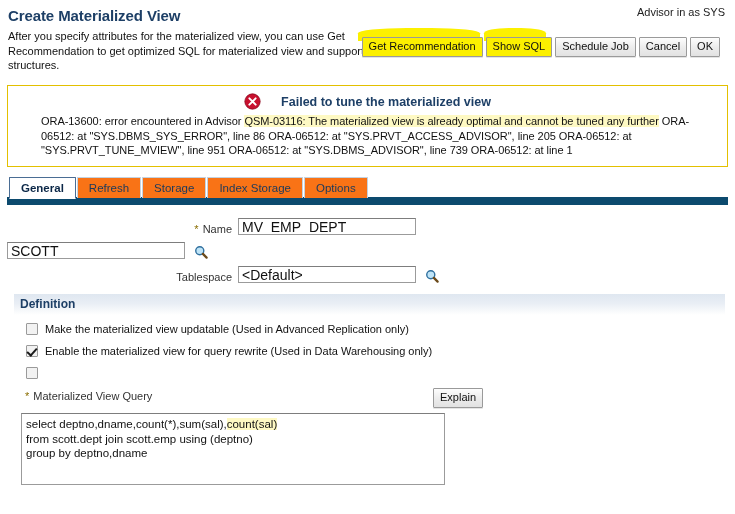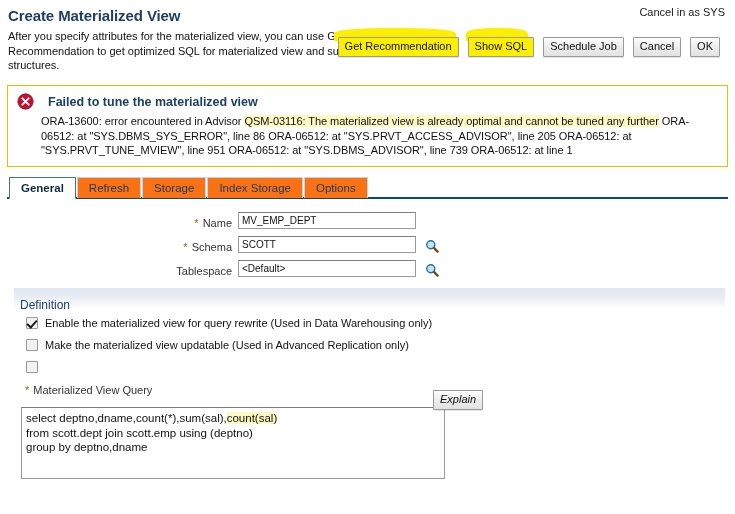--- a/index.html
+++ b/index.html
@@ -66,21 +66,21 @@
     color: #111;
   }
 
   
   .btnbar {
     position: absolute;
     right: 7px;
     top: 8px;
     display: flex;
     align-items: flex-start;
-    gap: 9px;
+    gap: 3px;
   }
   .btn {
     font-family: "Liberation Sans", sans-serif;
     font-size: 11px;
     color: #111;
     background: linear-gradient(to bottom, #fdfdfd 0%, #ececec 52%, #e2e2e2 100%);
     border: 1px solid #9a9a9a;
     border-radius: 1px;
     padding: 2px 6px 3px 6px;
     line-height: 13px;
@@ -104,21 +104,22 @@
   .error-box {
     margin: 10px 7px 0 7px;
     border: 1px solid #e3c000;
     background: #ffffff;
     padding: 7px 9px 8px 9px;
     position: relative;
   }
   .err-head {
     display: flex;
     align-items: center;
-    gap: 14px;
+    gap: 20px;
+    justify-content: center;
   }
   .err-icon {
     width: 17px;
     height: 17px;
     flex: 0 0 17px;
   }
   .err-title {
     font-size: 12.5px;
     font-weight: bold;
     color: #1d3f66;
@@ -134,21 +135,21 @@
   }
   .yhl {
     background: #fef9c3;
   }
 
   
   .tabs {
     margin: 9px 7px 0 7px;
     display: flex;
     align-items: flex-end;
-    border-bottom: 2px solid #0c4a6e;
+    border-bottom: 8px solid #0c4a6e;
     height: 21px;
     padding-left: 2px;
   }
   .tab {
     font-size: 11.5px;
     color: #1a3a5c;
     padding: 3px 11px 3px 11px;
     line-height: 14px;
     background: #f97316;
     border: 1px solid #c3d2e0;
@@ -192,21 +193,21 @@
     font-weight: normal;
     padding-right: 1px;
   }
   .txt {
     width: 178px;
     height: 17px;
     box-sizing: border-box;
     border: 1px solid #9b9b9b;
     border-top-color: #7d7d7d;
     font-family: "Liberation Sans", sans-serif;
-    font-size: 10px;
+    font-size: 14px;
     color: #111;
     padding: 1px 3px;
     background: #fff;
   }
   .lens {
     margin-left: 9px;
     width: 14px;
     height: 14px;
     cursor: pointer;
     display: inline-block;
@@ -214,23 +215,23 @@
 
   
   .section-bar {
     margin: 10px 10px 0 14px;
     height: 21px;
     background: linear-gradient(to bottom, #dfe7f0 0%, #e9eef5 45%, #f7f9fb 80%, #ffffff 100%);
     border-top: 1px solid #ffffff;
   }
   .section-bar-title {
     font-size: 12px;
-    font-weight: normal;
+    font-weight: bold;
     color: #1d3f66;
-    padding: 9px 0 0 6px;
+    padding: 2px 0 0 6px;
     line-height: 16px;
   }
   .def-body {
     padding: 8px 0 0 26px;
   }
   .chk-row {
     display: flex;
     align-items: flex-start;
     margin-bottom: 9px;
   }
@@ -279,22 +280,21 @@
     height: 20px;
   }
   .query-label {
     font-size: 11px;
     color: #333;
     line-height: 17px;
   }
   .explain-btn {
     position: absolute;
     left: 433px;
-    top: 8px;
-    font-style: italic;
+    top: 0px;
   }
   .query-area {
     margin: 5px 0 0 21px;
     width: 424px;
     height: 72px;
     box-sizing: border-box;
     border: 1px solid #9b9b9b;
     border-top-color: #7d7d7d;
     background: #fff;
     padding: 3px 4px;
@@ -303,21 +303,21 @@
     line-height: 14.5px;
     color: #111;
     white-space: pre;
     overflow: hidden;
   }
 </style>
 </head>
 <body>
 
 <div class="page-top">
-  <div class="logged-in">Cancel in as SYS</div>
+  <div class="logged-in">Advisor in as SYS</div>
   <div class="page-title">Create Materialized View</div>
 
   <div class="intro-wrap">
     <div class="intro-text">After you specify attributes for the materialized view, you can use Get Recommendation to get optimized SQL for materialized view and supporting structures.</div>
 
     <div class="btnbar">
       <div class="hl-btn-wrap">
         <div class="hl-marker" style="left:-4px; top:-9px; width:122px; height:13px; border-radius:40% 40% 0 0;"></div>
         <button class="btn hl">Get Recommendation</button>
       </div>
@@ -352,21 +352,20 @@
   <div class="tab">Options</div>
 </div>
 
 <div class="form-area">
   <div class="form-row">
     <div class="form-label"><span class="req">*</span> <span>Name</span></div>
     <input class="txt" type="text" value="MV_EMP_DEPT" style="">
   </div>
 
   <div class="form-row">
-    <div class="form-label"><span class="req">*</span> <span>Schema</span></div>
     <input class="txt" type="text" value="SCOTT" style="">
     <svg class="lens" viewBox="0 0 16 16">
       <circle cx="6.6" cy="6.6" r="4.6" fill="#bfe4f7" stroke="#2f6f9e" stroke-width="1.6"></circle>
       <path d="M10.2 10.2 L14.4 14.4" stroke="#6b4a1a" stroke-width="2.6" stroke-linecap="round"></path>
     </svg>
   </div>
 
   <div class="form-row">
     <div class="form-label"><span>Tablespace</span></div>
     <input class="txt" type="text" value="&lt;Default&gt;" style="">
@@ -376,27 +375,27 @@
     </svg>
   </div>
 </div>
 
 <div class="section-bar">
   <div class="section-bar-title">Definition</div>
 </div>
 
 <div class="def-body">
   <div class="chk-row">
+    <div class="chk"></div>
+    <div class="chk-label">Make the materialized view updatable (Used in Advanced Replication only)</div>
+  </div>
+
+  <div class="chk-row">
     <div class="chk checked"></div>
     <div class="chk-label">Enable the materialized view for query rewrite (Used in Data Warehousing only)</div>
-  </div>
-
-  <div class="chk-row">
-    <div class="chk"></div>
-    <div class="chk-label">Make the materialized view updatable (Used in Advanced Replication only)</div>
   </div>
 
   <div class="chk-row">
     <div class="chk"></div>
     <div>
     </div>
   </div>
 </div>
 
 <div class="query-head">

